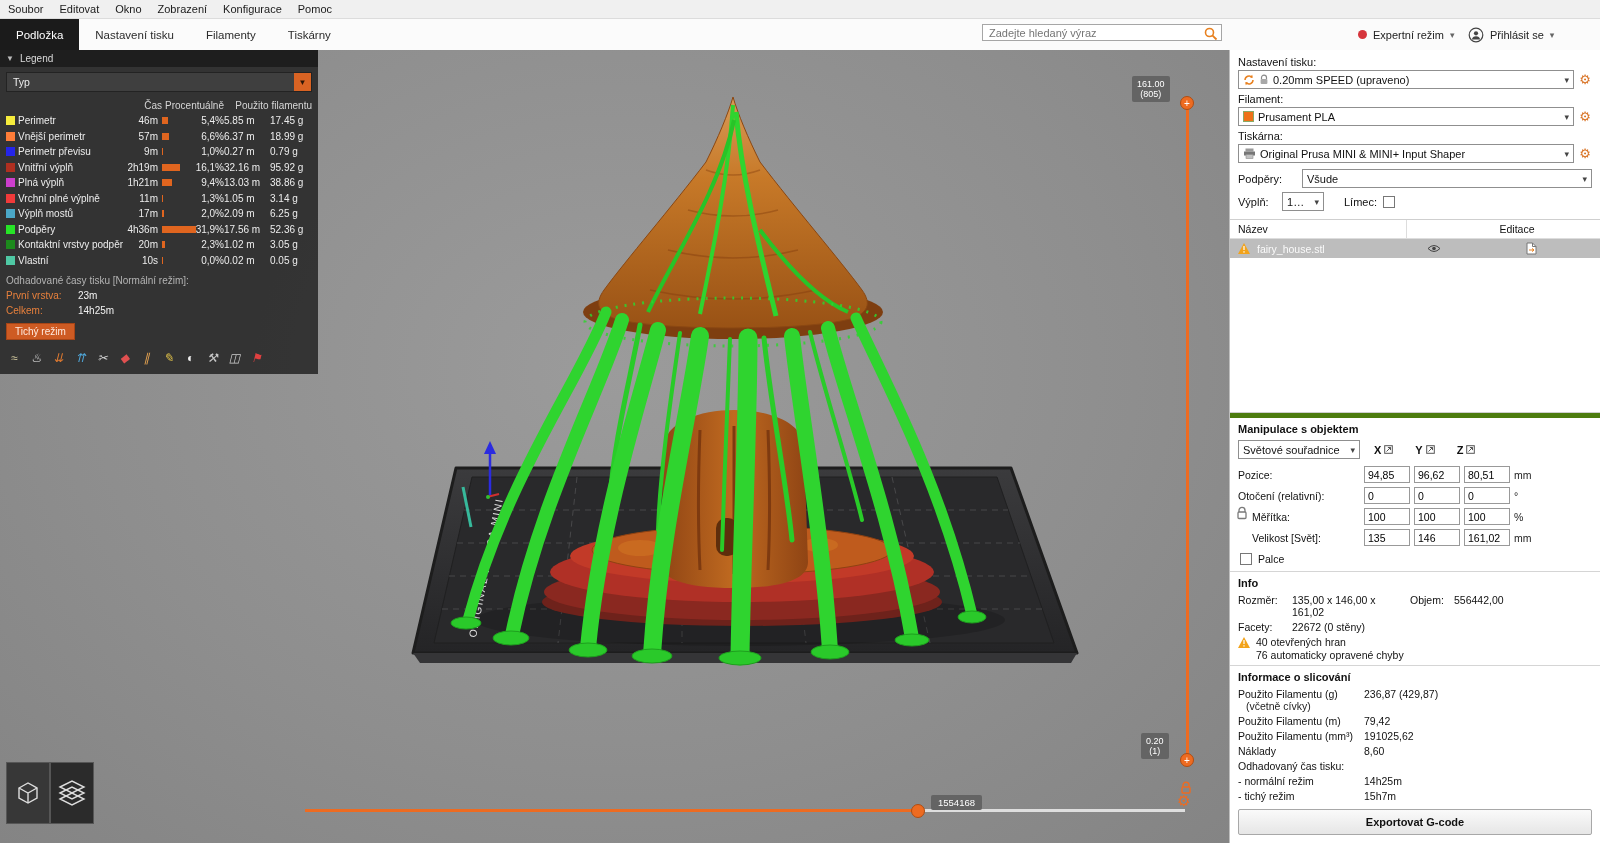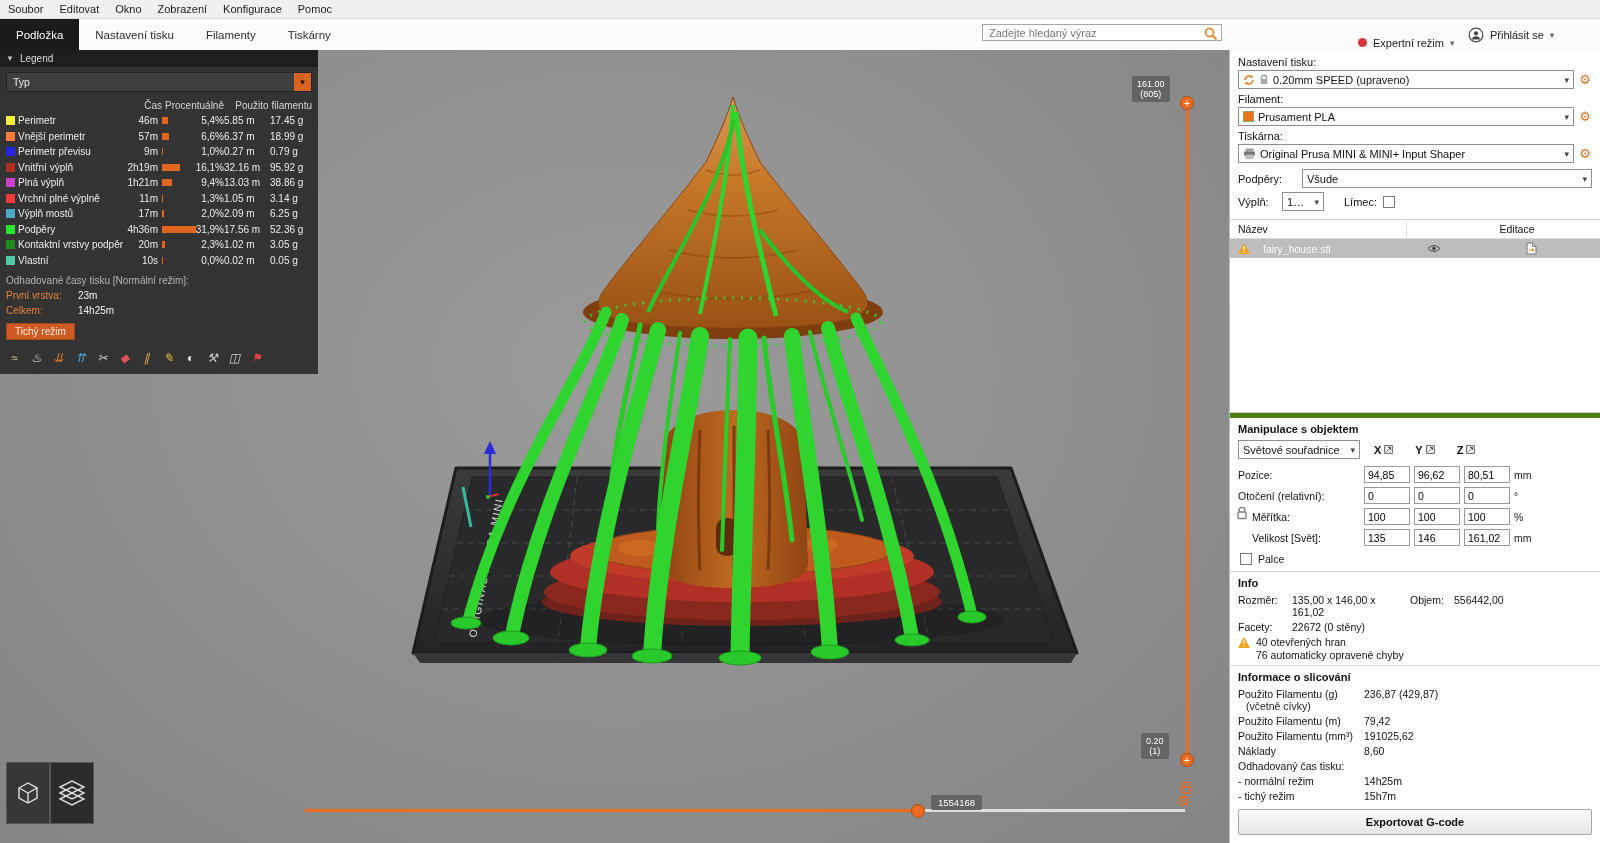--- a/index.html
+++ b/index.html
@@ -11,21 +11,21 @@
   .menu-item{padding:1px 8px;cursor:default;}
   
   .tabbar{position:absolute;left:0;top:19px;width:100%;height:31px;background:#FBFBFB;
           border-bottom:1px solid #CFCFCF;display:flex;align-items:stretch;font-size:11.5px;color:#2c2c2c;}
   .tab{padding:0 16px;display:flex;align-items:center;}
   .tab.active{background:#1B1B1B;color:#fff;}
   .search{position:absolute;left:982px;top:5px;width:240px;height:17px;}
   .search input{width:100%;height:100%;box-sizing:border-box;border:1px solid #A6A6A6;background:#fff;
                 font-family:inherit;font-size:11px;padding:0 22px 0 6px;color:#333;}
   .search .mag{position:absolute;right:4px;top:3px;}
-  .mode{position:absolute;left:1358px;top:8px;height:31px;display:flex;align-items:center;gap:6px;font-size:11px;color:#222;}
+  .mode{position:absolute;left:1358px;top:0;height:31px;display:flex;align-items:center;gap:6px;font-size:11px;color:#222;}
   .dot{width:9px;height:9px;border-radius:50%;background:#D6353C;display:inline-block;}
   .chev{color:#666;font-size:9px;}
   .login{position:absolute;left:1468px;top:0;height:31px;display:flex;align-items:center;gap:6px;font-size:11px;color:#222;}
   
   .viewport{position:absolute;left:0;top:50px;width:1229px;height:793px;overflow:hidden;
             background:radial-gradient(ellipse at 50% 40%, #9B9B9B 0%, #8E8E8E 60%, #848484 100%);}
   .scene{position:absolute;left:0;top:0;}
   
   .legend{position:absolute;left:0;top:0;width:318px;background:rgba(43,43,43,0.92);color:#E9E9E9;}
   .lg-header{height:17px;background:#1E1E1E;display:flex;align-items:center;gap:6px;padding:0 6px;
@@ -95,21 +95,21 @@
   .cb{width:12px;height:12px;border:1px solid #777;background:#fff;display:inline-block;box-sizing:border-box;}
   
   .objects{flex:1;min-height:110px;border-top:1px solid #CFCFCF;border-bottom:1px solid #CFCFCF;
            margin-top:4px;display:flex;flex-direction:column;}
   .obj-head{display:grid;grid-template-columns:176px 1fr;height:18px;align-items:center;
             border-bottom:1px solid #DDD;font-size:10.5px;}
   .obj-head .oh-name{padding-left:8px;}
   .obj-head .oh-edit{text-align:center;border-left:1px solid #DDD;height:100%;display:flex;
                      align-items:center;justify-content:center;padding-left:27px;}
   .obj-row{display:grid;grid-template-columns:176px 56px 1fr;height:19px;align-items:center;background:#BDBDBD;}
-  .obj-row .ncell{display:flex;align-items:center;gap:13px;padding-left:8px;color:#FAFAFA;font-size:10.5px;}
+  .obj-row .ncell{display:flex;align-items:center;gap:7px;padding-left:8px;color:#FAFAFA;font-size:10.5px;}
   .obj-row .eye{text-align:center;}
   .obj-row .edit{text-align:center;}
   
   .manip{position:relative;border-top:5px solid #4d7c0f;padding:5px 8px 4px 8px;}
   .sec-title{font-weight:bold;font-size:11px;margin-bottom:5px;}
   .manip-head{display:flex;align-items:center;margin-bottom:5px;}
   .combo.coords{width:122px;flex:none;}
   .axes{display:flex;margin-left:14px;gap:22px;}
   .axis{display:flex;align-items:center;gap:3px;font-weight:bold;}
   .mrow{display:grid;grid-template-columns:122px 46px 46px 46px 26px;gap:4px;align-items:center;height:21px;}

